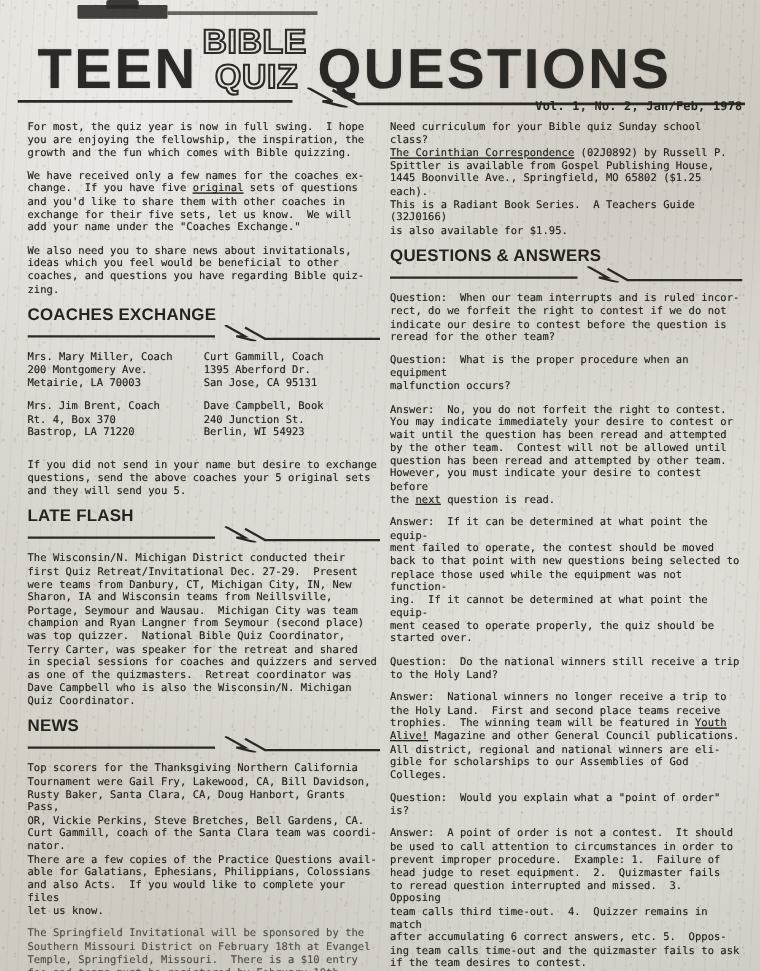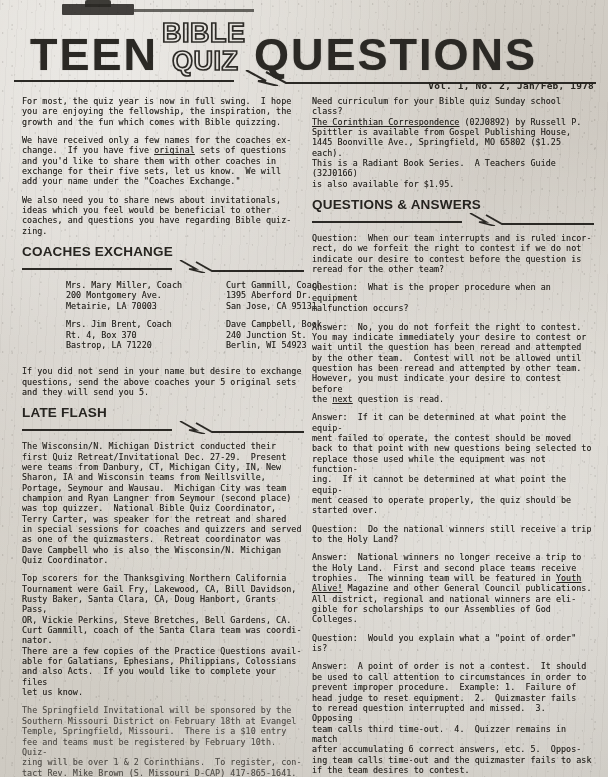--- a/index.html
+++ b/index.html
@@ -106,21 +106,21 @@
   .sect h2{
     margin:0;
     font-family:"Liberation Sans","DejaVu Sans",sans-serif;
     font-weight:700;font-size:13.5px;letter-spacing:.2px;
     color:#262420;line-height:16px;
   }
   .sect .rule{display:block;width:282px;height:13px;margin-top:0px;}
 
   
   .addr-grid{display:flex;gap:0;margin-bottom:8px;}
-  .addr-col{width:141px;margin-left:44px;}
+  .addr-col{width:141px;}
   .addr-blk{margin-bottom:8px;}
   .addr-blk div{
     font-size:8.4px;line-height:10.35px;color:#262420;white-space:pre;
     text-shadow:0 0 .6px rgba(60,56,50,.5);
   }
   .faded2{opacity:.74;}
 </style>
 </head>
 <body>
 
@@ -226,20 +226,28 @@
 Sharon, IA and Wisconsin teams from Neillsville,
 Portage, Seymour and Wausau.  Michigan City was team
 champion and Ryan Langner from Seymour (second place)
 was top quizzer.  National Bible Quiz Coordinator,
 Terry Carter, was speaker for the retreat and shared
 in special sessions for coaches and quizzers and served
 as one of the quizmasters.  Retreat coordinator was
 Dave Campbell who is also the Wisconsin/N. Michigan
 Quiz Coordinator.</p>
 
+        <div class="sect">
+          <h2>NEWS</h2>
+          <svg class="rule" viewBox="0 0 282 13" preserveAspectRatio="none">
+            <path d="M0 9 H150" stroke="#2b2925" stroke-width="1.8" fill="none"></path>
+            <path d="M158 0 L174 9 L167 9 L183 13" stroke="#2b2925" stroke-width="1.7" fill="none"></path>
+            <path d="M174 2 L190 11 H282" stroke="#2b2925" stroke-width="1.8" fill="none"></path>
+          </svg>
+        </div>
 
         <p class="body tight">Top scorers for the Thanksgiving Northern California
 Tournament were Gail Fry, Lakewood, CA, Bill Davidson,
 Rusty Baker, Santa Clara, CA, Doug Hanbort, Grants Pass,
 OR, Vickie Perkins, Steve Bretches, Bell Gardens, CA.
 Curt Gammill, coach of the Santa Clara team was coordi-
 nator.</p>
         <p class="body">There are a few copies of the Practice Questions avail-
 able for Galatians, Ephesians, Philippians, Colossians
 and also Acts.  If you would like to complete your files

